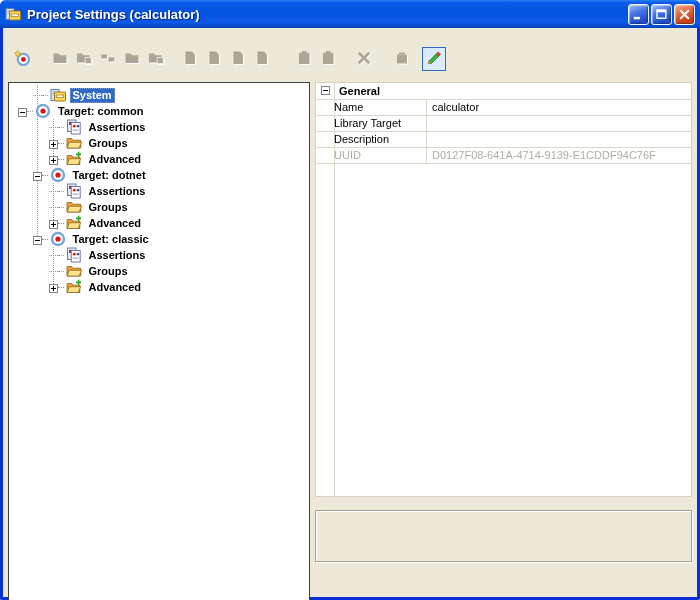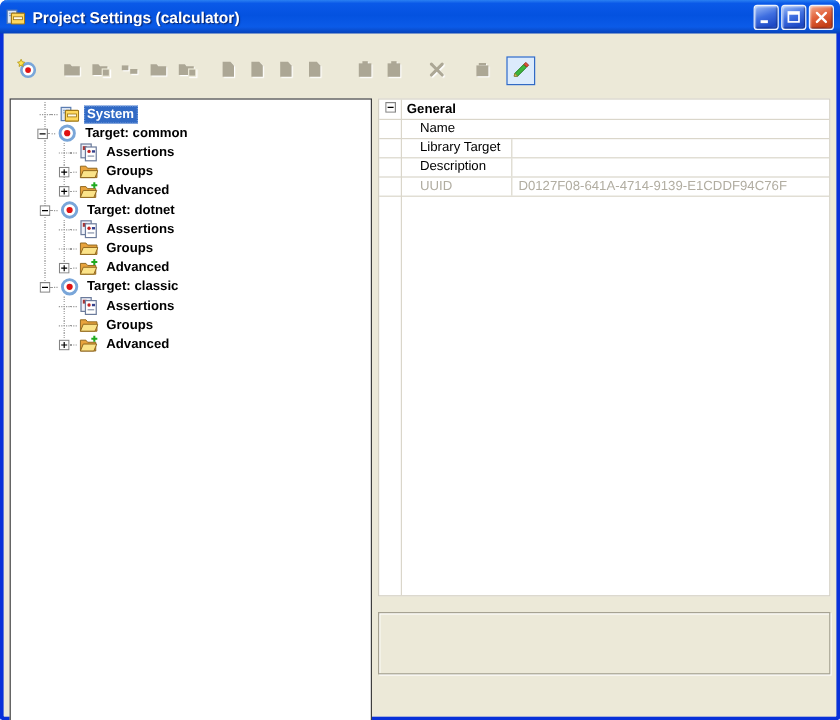--- a/index.html
+++ b/index.html
@@ -47,21 +47,21 @@
   .vl-g2{left:44px;top:100px;height:40px;}
   .vl-g3{left:44px;top:164px;height:40px;}
   
   .right{flex:1;margin-left:5px;display:flex;flex-direction:column;}
   .grid{height:415px;background:#fff;position:relative;border:1px solid #d4d0c4;box-sizing:border-box;}
   .gutter-line{position:absolute;left:18px;top:0;bottom:0;width:1px;background:#dad6ca;}
   .g-row{display:flex;height:16px;line-height:15px;border-bottom:1px solid #dad6ca;
     box-sizing:border-box;position:relative;z-index:1;}
   .g-row.header{height:17px;line-height:16px;font-weight:bold;}
   .g-gutter{width:18px;flex:none;display:flex;align-items:center;justify-content:center;}
-  .g-label{width:92px;flex:none;padding-left:16px;box-sizing:border-box;overflow:hidden;white-space:nowrap;}
+  .g-label{width:92px;flex:none;box-sizing:border-box;overflow:hidden;white-space:nowrap;}
   .g-row.header .g-label{width:auto;padding-left:5px;}
   .g-value{flex:1;border-left:1px solid #dad6ca;padding-left:5px;overflow:hidden;white-space:nowrap;}
   .g-row.disabled .g-label,.g-row.disabled .g-value{color:#b1ada1;}
   .desc-box{margin-top:13px;height:50px;border:1px solid #a6a292;
     box-shadow:1px 1px 0 #ffffff, inset 1px 1px 0 #ffffff;}
   
   .footer{display:flex;justify-content:flex-end;margin:16px 8px 0 0;gap:36px;}
   .btn{width:78px;height:22px;margin-left:13px;font-family:"Liberation Sans",sans-serif;
     font-size:11px;color:#000;border:1px solid #003c74;border-radius:3px;
     background:linear-gradient(180deg,#ffffff 0%,#f5f3ea 45%,#e9e6d8 85%,#d8d4c4 100%);
@@ -214,21 +214,21 @@
             <svg width="16" height="16" viewBox="0 0 16 16">
               <rect x="1" y="2.5" width="8" height="11" fill="#dce6f5" stroke="#5b7db1"></rect>
               <rect x="2.5" y="4.5" width="5" height="1" fill="#8aa8d0"></rect>
               <rect x="2.5" y="6.5" width="5" height="1" fill="#8aa8d0"></rect>
               <rect x="4.5" y="5" width="11" height="9" rx="0.8" fill="#ffd95e" stroke="#a07818"></rect>
               <rect x="6.3" y="8" width="7.4" height="2.4" fill="#fffbe8" stroke="#a07818" stroke-width="0.7"></rect>
             </svg>
           </span>
           <span class="t-label">System</span>
         </div>
-        <div class="tree-row" style="padding-left: 22px;">
+        <div class="tree-row" style="padding-left: 9px;">
           <span class="slot"><svg width="9" height="9" viewBox="0 0 9 9">
               <rect x="0.5" y="0.5" width="8" height="8" fill="#fff" stroke="#848484"></rect>
               <path d="M2 4.5 H7" stroke="#000"></path>
             </svg></span>
           <span class="stub"></span>
           <span class="t-icon">
             <svg width="16" height="16" viewBox="0 0 16 16">
               <circle cx="8" cy="8" r="6" fill="#fff" stroke="#79a6d9" stroke-width="2.4"></circle>
               <circle cx="8" cy="8" r="2.6" fill="#e01212"></circle>
             </svg>
@@ -398,20 +398,21 @@
               <span><svg width="9" height="9" viewBox="0 0 9 9">
                   <rect x="0.5" y="0.5" width="8" height="8" fill="#fff" stroke="#848484"></rect>
                   <path d="M2 4.5 H7" stroke="#000"></path>
                 </svg></span>
             </span>
             <span class="g-label">General</span>
           </div>
           <div class="g-row">
             <span class="g-gutter"></span>
             <span class="g-label">Name</span>
+            <span class="g-value">calculator</span>
           </div>
           <div class="g-row">
             <span class="g-gutter"></span>
             <span class="g-label">Library Target</span>
             <span class="g-value"></span>
           </div>
           <div class="g-row">
             <span class="g-gutter"></span>
             <span class="g-label">Description</span>
             <span class="g-value"></span>

